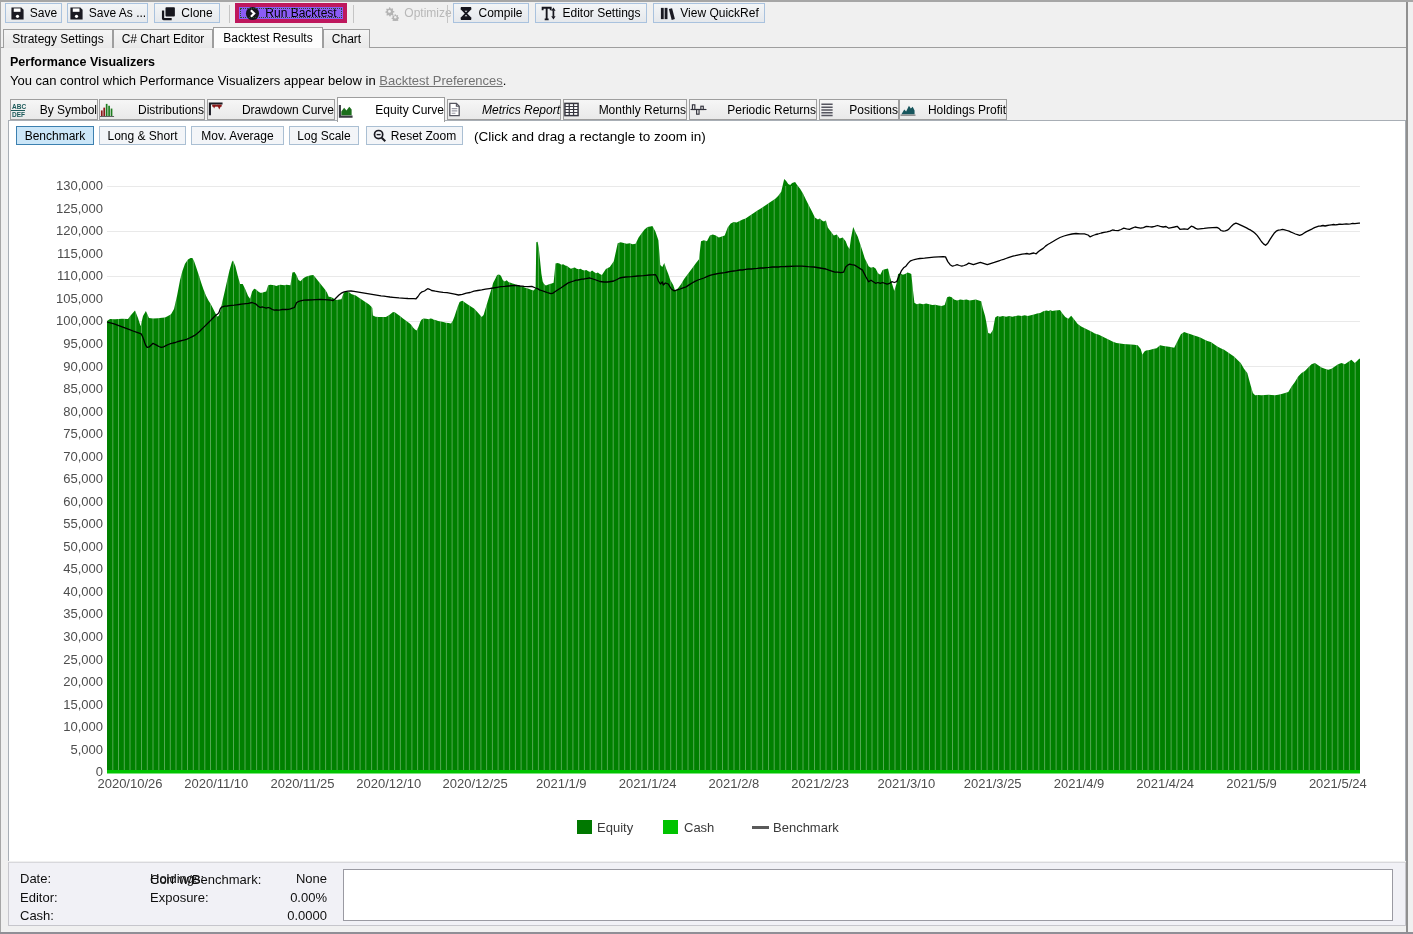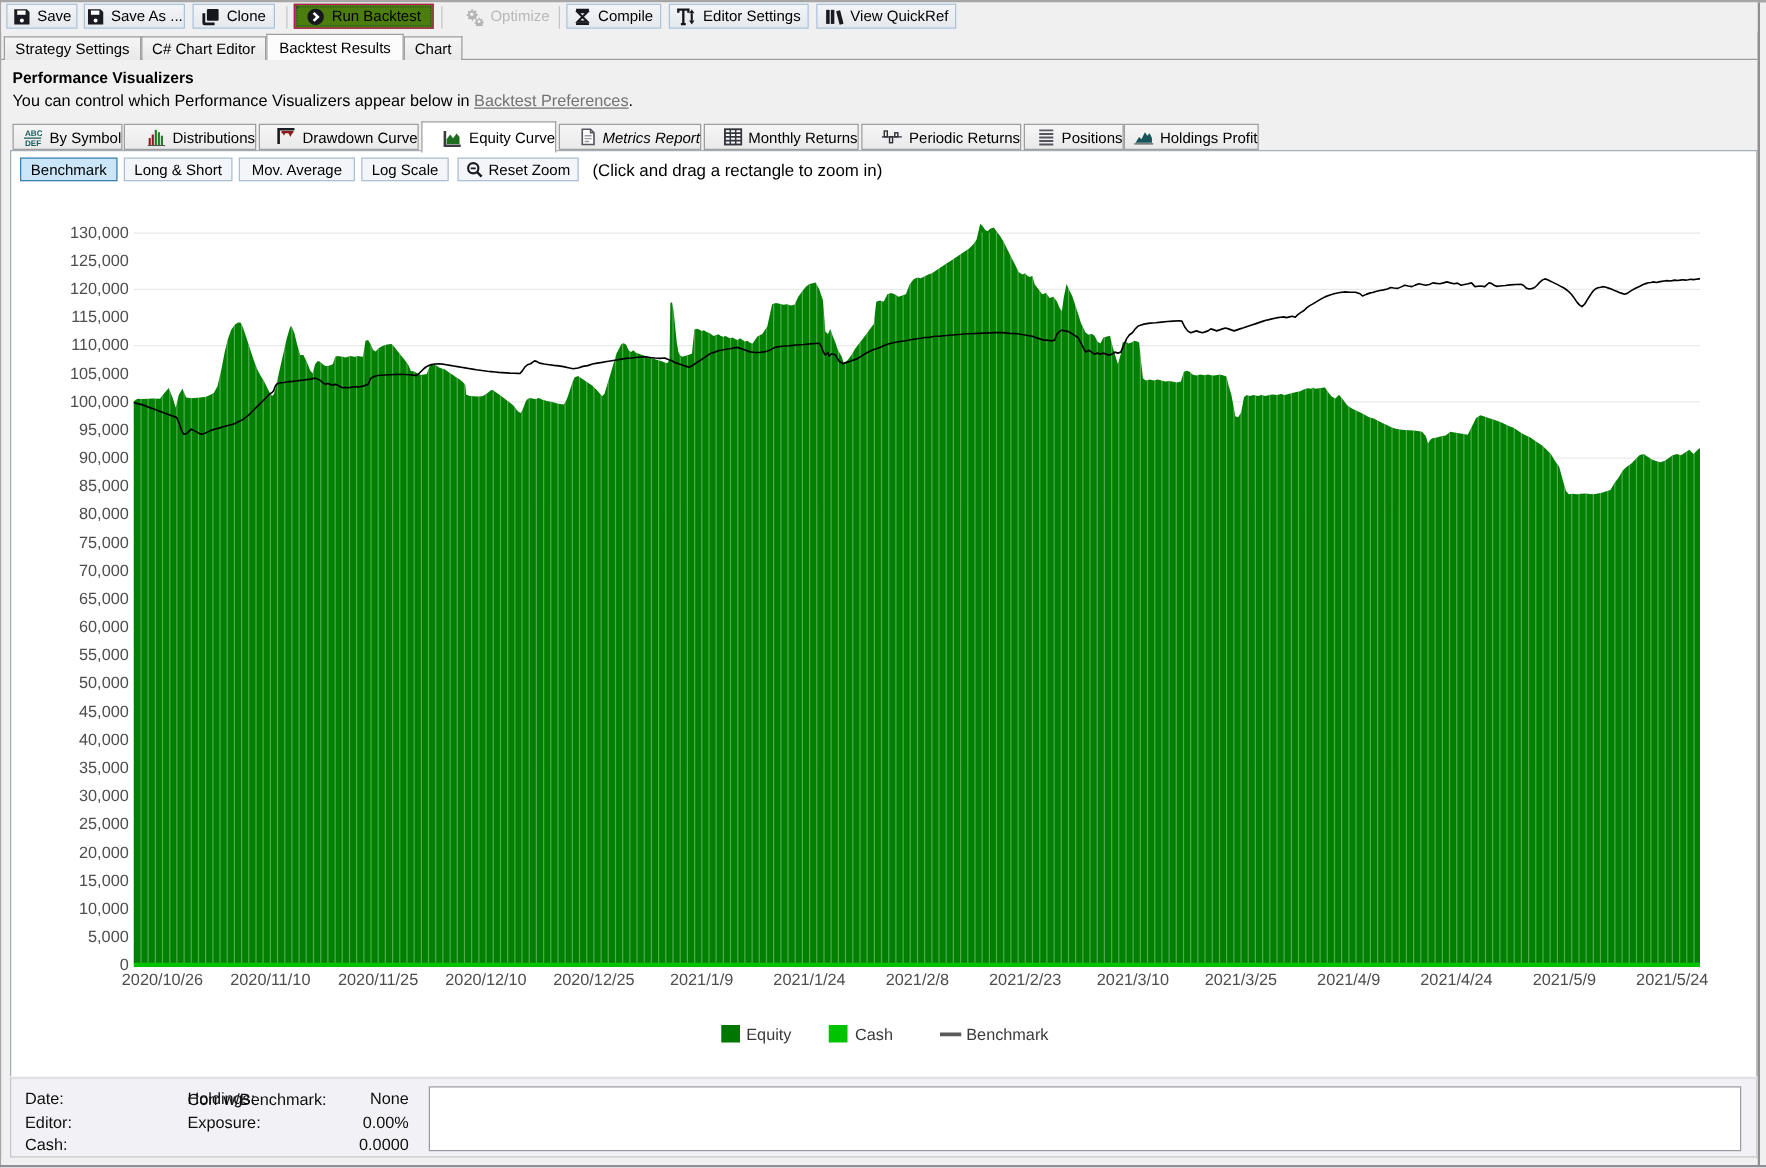--- a/index.html
+++ b/index.html
@@ -12,38 +12,38 @@
 #frame-left { left:0; top:0; width:1px; height:934px; background:#a6a6a6; }
 #frame-right { left:1406px; top:2px; width:2px; height:930px; background:#909090; }
 #frame-bottom { left:0; top:932px; width:1413px; height:2px; background:#8f8f96; }
 
 
 #toolbar { left:1px; top:2px; width:1405px; height:24px; background:#f0f0f0; }
 .tbtn { position:absolute; top:1px; height:20px; background:linear-gradient(#f3f5f7,#e5e8ec); border:1px solid #a9c2de; display:flex; align-items:center; justify-content:center; font-size:12px; color:#000; }
 .tbtn svg { margin-right:5px; }
 .tsep { position:absolute; top:3px; width:1px; height:18px; background:#c5c5c5; }
 
-#btn-run { background:#4d7c0f; border:1px solid #be185d; }
+#btn-run { background:#8b5cf6; border:4px solid #be185d; }
 #btn-run .dotted { position:absolute; left:1px; top:1px; right:1px; bottom:1px; border:1px dotted #2a552a; }
 #btn-opt { background:none !important; border:1px solid transparent; color:#b8b8b8; }
 
 
 #tabs1 { left:1px; top:26px; width:1405px; height:22px; }
 #tabs1 .line { position:absolute; left:0; top:21px; width:1405px; height:1px; background:#9e9e9e; }
 .tab1 { position:absolute; top:3px; height:19px; background:linear-gradient(#f5f5f5,#e9e9e9); border:1px solid #9e9e9e; border-bottom:none; display:flex; align-items:center; justify-content:center; font-size:12px; }
 .tab1.active { top:1px; height:21px; background:#fcfcfc; z-index:2; }
 
 
 #pv-title { left:10px; top:55px; font-weight:bold; font-size:12.5px; }
 #pv-sub { left:10px; top:73px; font-size:13px; }
 #pv-sub .lnk { color:#737373; text-decoration:underline; }
 
 
 #tabs2 { left:1px; top:96px; width:1405px; height:25px; }
-.tab2 { position:absolute; top:3px; height:21px; background:linear-gradient(#f6f6f6,#e9e9e9); border:1px solid #9e9e9e; display:flex; align-items:center; justify-content:flex-end; font-size:12px; gap:5px; }
+.tab2 { position:absolute; top:3px; height:21px; background:linear-gradient(#f6f6f6,#e9e9e9); border:1px solid #9e9e9e; display:flex; align-items:center; justify-content:space-between; font-size:12px; gap:5px; }
 .tab2.active { top:1px; height:25px; background:#ffffff; border-bottom:none; z-index:3; }
 .tab2 svg { flex:none; }
 
 
 #panel { left:8px; top:120px; width:1398px; height:741px; background:#ffffff; border:1px solid #a8aeb5; border-bottom:none; }
 
 
 .cbtn { position:absolute; height:19px; background:#f3f5f8; border:1px solid #aabfd3; display:flex; align-items:center; justify-content:center; font-size:12px; }
 #cb-bench { background:#cbe6f8; border:1px solid #3c80b0; }
 #zoomhint { position:absolute; left:474px; top:129px; font-size:13.5px; color:#000; }
@@ -165,21 +165,21 @@
   <div class="tsep" style="left:228px;"></div>
   <div class="tbtn" style="left:234px;width:112px;" id="btn-run">
     <div class="dotted"></div>
     <svg width="15" height="15" viewBox="0 0 16 16">
         <circle cx="8" cy="8" r="7" fill="#16161e"></circle>
         <path d="M6.3 4.6 L9.8 8 L6.3 11.4" fill="none" stroke="#fff" stroke-width="2.3"></path>
       </svg>
     <span>Run Backtest</span>
   </div>
   <div class="tsep" style="left:352px;"></div>
-  <div class="tbtn" style="left:364px;width:82px;" id="btn-opt">
+  <div class="tbtn" style="left:376px;width:82px;" id="btn-opt">
     <svg width="15" height="15" viewBox="0 0 16 16">
         <g fill="#b4b4b4">
           <path d="M5.5 1.2l1 .1.3 1.2 1.1.5 1.1-.6.8.7-.5 1.1.5 1.1 1.2.3.1 1-1.2.4-.4 1.1.6 1.1-.7.8-1.1-.5-1.1.5-.3 1.2-1 .1-.4-1.2-1.1-.4-1.1.6-.8-.8.6-1.1-.5-1.1-1.2-.3-.1-1 1.2-.4.4-1.1-.6-1.1.8-.8 1.1.6 1.1-.5z"></path>
           <circle cx="5.8" cy="5.8" r="1.5" fill="#f0f0f0"></circle>
           <path d="M11.5 8.6l.9.1.2 1 .9.4.9-.5.7.6-.4.9.4.9 1 .3.1.9-1 .3-.3.9.5.9-.6.7-.9-.4-.9.4-.3 1-.9.1-.3-1-.9-.3-.9.5-.7-.7.5-.9-.4-.9-1-.2-.1-.9 1-.3.3-.9-.5-.9.7-.7.9.5.9-.4z"></path>
           <circle cx="12" cy="12" r="1.3" fill="#f0f0f0"></circle>
         </g>
       </svg>
     <span>Optimize</span>
   </div>

